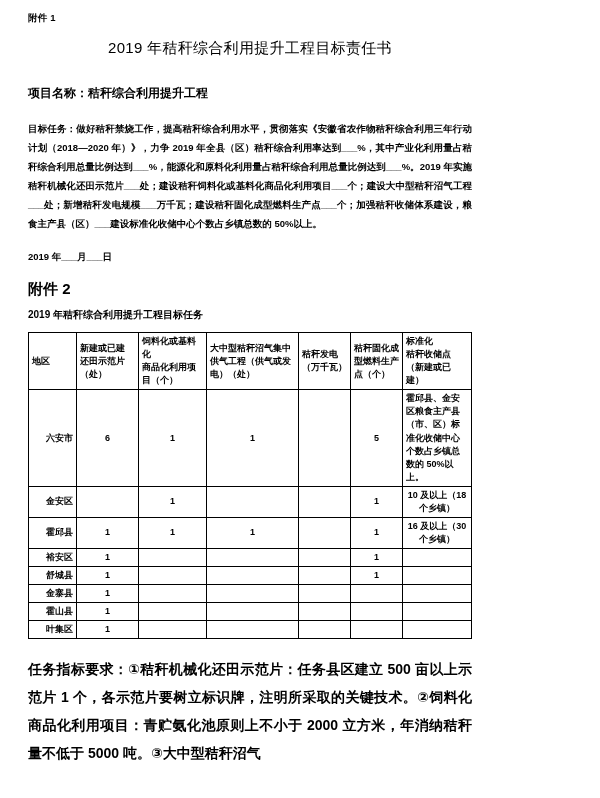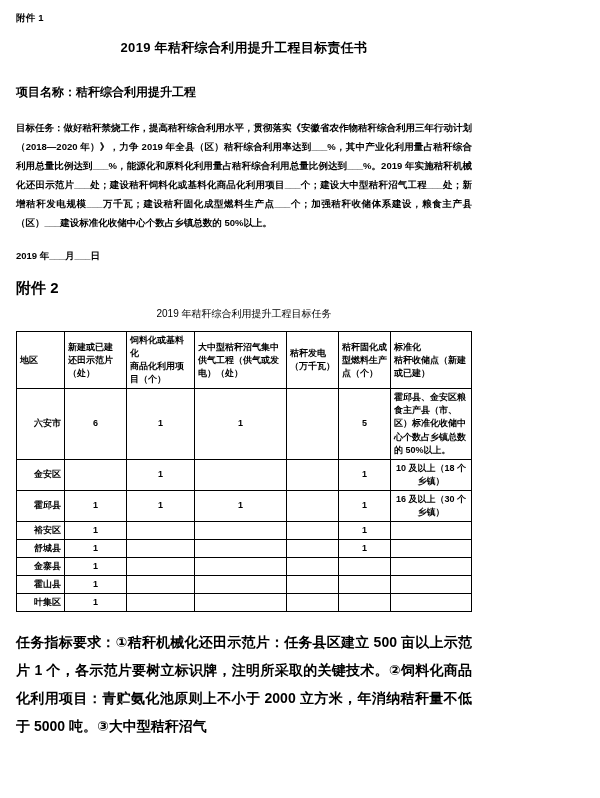--- a/index.html
+++ b/index.html
@@ -10,33 +10,33 @@
   body {
     width: 600px;
     min-height: 798px;
     font-family: "Liberation Sans", "DejaVu Sans", sans-serif;
     color: #000000;
     font-size: 9.5px;
   }
   .page {
     position: relative;
     width: 488px;
-    padding: 12px 16px 8px 16px;
+    padding: 12px 16px 8px 28px;
     box-sizing: border-box;
   }
   .attach-label {
     font-size: 9.5px;
     font-weight: bold;
     margin: 0 0 14px 0;
     letter-spacing: 0.2px;
   }
   .doc-title {
     text-align: center;
-    font-size: 13px;
-    font-weight: bold;
+    font-size: 15px;
+    font-weight: normal;
     margin: 0 0 26px 0;
     letter-spacing: 0.3px;
   }
   .field-line {
     font-size: 12px;
     font-weight: bold;
     margin: 0 0 16px 0;
     line-height: 1.6;
   }
   .para {
@@ -58,23 +58,22 @@
     font-size: 9.5px;
     font-weight: bold;
     margin: 18px 0 16px 0;
   }
   .attach-label-2 {
     font-size: 15px;
     font-weight: bold;
     margin: 0 0 9px 0;
   }
   .table-title {
-    text-align: center;
     font-size: 10px;
-    font-weight: normal;
+    font-weight: bold;
     margin: 0 0 10px 0;
   }
   table.data {
     border-collapse: collapse;
     width: 100%;
     table-layout: fixed;
   }
   table.data th, table.data td {
     border: 1px solid #000000;
     font-size: 9px;

